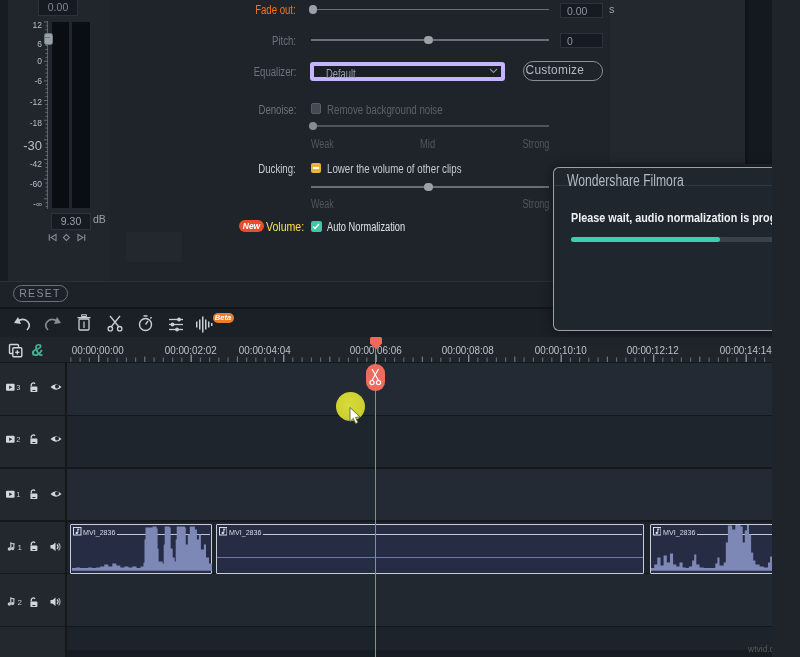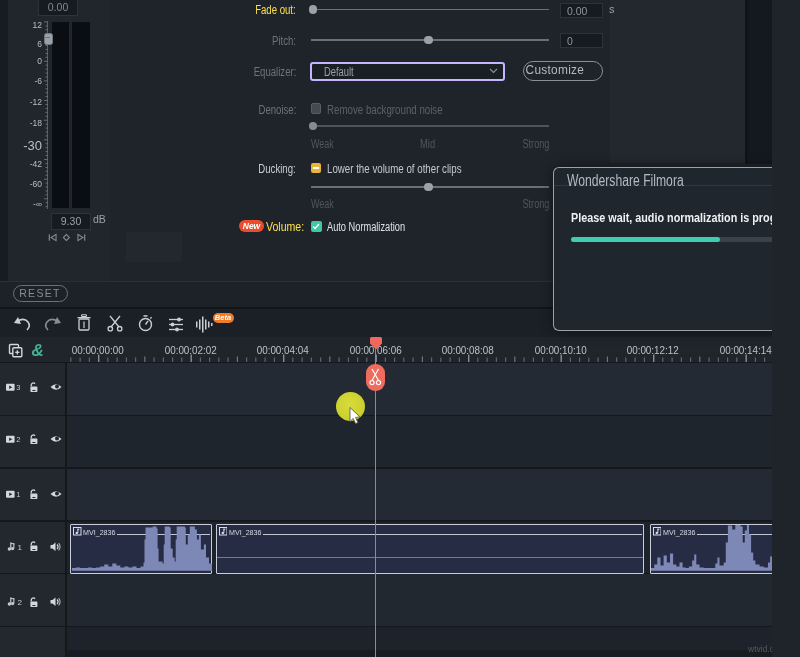--- a/index.html
+++ b/index.html
@@ -78,31 +78,31 @@
     <div style="position:absolute;left:71.5px;top:21.5px;width:18px;height:186.5px;background:#0a0d11;"></div>
     <div style="position:absolute;left:43.5px;top:32.5px;width:7px;height:10px;background:#9aa1a8;border-radius:2.5px;border:1px solid #70777e;"></div>
     <div style="position:absolute;left:44.5px;top:37px;width:5px;height:1px;background:#70777e;"></div>
     <svg style="position:absolute;left:46px;top:232px;width:42px;height:11px" viewBox="0 0 46 11">
       <rect x="3" y="2" width="1.2" height="7" fill="#8a9199"></rect>
       <polygon points="11,2 11,9 5.5,5.5" fill="none" stroke="#8a9199" stroke-width="1.1"></polygon>
       <rect x="20" y="3.2" width="4.6" height="4.6" fill="none" stroke="#8a9199" stroke-width="1.1" transform="rotate(45 22.3 5.5)"></rect>
       <polygon points="35,2 35,9 40.5,5.5" fill="none" stroke="#8a9199" stroke-width="1.1"></polygon>
       <rect x="41.8" y="2" width="1.2" height="7" fill="#8a9199"></rect>
     </svg>
-<div style="position:absolute;left:196px;top:3px;width:100px;height:13px;font-size:12px;color:#fde047;text-align:right;"><span style="display:inline-block;transform:scaleX(0.8);transform-origin:right center;white-space:nowrap">Fade out:</span></div>
+<div style="position:absolute;left:196px;top:3px;width:100px;height:13px;font-size:12px;color:#f97316;text-align:right;"><span style="display:inline-block;transform:scaleX(0.8);transform-origin:right center;white-space:nowrap">Fade out:</span></div>
     <div style="position:absolute;left:311px;top:8.8px;width:238px;height:1.4px;background:#69707a;"></div>
     <div style="position:absolute;left:308.6px;top:5.3px;width:8.4px;height:8.4px;background:#9aa1a8;border-radius:50%;"></div>
     <div style="position:absolute;left:560px;top:2.5px;width:43px;height:15px;background:#161b21;border:1px solid #2c333b;font-size:10.5px;color:#8e959d;line-height:14px;padding-left:6px;box-sizing:border-box;">0.00</div>
     <div style="position:absolute;left:609px;top:3px;width:12px;height:13px;font-size:11px;color:#9aa1a8;">s</div>
     <div style="position:absolute;left:196px;top:33.5px;width:100px;height:13px;font-size:12px;color:#6c737b;text-align:right;"><span style="display:inline-block;transform:scaleX(0.8);transform-origin:right center;white-space:nowrap">Pitch:</span></div>
     <div style="position:absolute;left:311px;top:39.3px;width:238px;height:1.4px;background:#69707a;"></div>
     <div style="position:absolute;left:424.3px;top:35.8px;width:8.4px;height:8.4px;background:#9aa1a8;border-radius:50%;"></div>
     <div style="position:absolute;left:560px;top:32.5px;width:43px;height:15px;background:#161b21;border:1px solid #2c333b;font-size:10.5px;color:#8e959d;line-height:14px;padding-left:6px;box-sizing:border-box;">0</div>
     <div style="position:absolute;left:196px;top:64.5px;width:100px;height:13px;font-size:12px;color:#6c737b;text-align:right;"><span style="display:inline-block;transform:scaleX(0.8);transform-origin:right center;white-space:nowrap">Equalizer:</span></div>
-    <div style="position:absolute;left:309.5px;top:61.5px;width:195px;height:19px;background:#1a1f25;border:2px solid #c4b5fd;border-radius:3px;box-sizing:border-box;font-size:12px;color:#9aa1a8;line-height:17px;padding-left:12px;"><span style="display:inline-block;transform:scaleX(0.78);transform-origin:left center;white-space:nowrap">Default</span></div>
+    <div style="position:absolute;left:309.5px;top:61.5px;width:195px;height:19px;background:#1a1f25;border:4px solid #c4b5fd;border-radius:3px;box-sizing:border-box;font-size:12px;color:#9aa1a8;line-height:17px;padding-left:12px;"><span style="display:inline-block;transform:scaleX(0.78);transform-origin:left center;white-space:nowrap">Default</span></div>
     <svg style="position:absolute;left:489px;top:68px;width:9px;height:6px" viewBox="0 0 9 6">
       <polyline points="1,1 4.5,4.5 8,1" fill="none" stroke="#8a9199" stroke-width="1.1"></polyline>
     </svg>
     <div style="position:absolute;left:522.5px;top:60.5px;width:80.5px;height:20px;border:1.5px solid #878f98;border-radius:10px;box-sizing:border-box;font-size:12.5px;color:#b3bac2;line-height:17px;letter-spacing:0.3px;"><span style="display:inline-block;transform:scaleX(0.95);transform-origin:center center;white-space:nowrap">Customize</span></div>
     <div style="position:absolute;left:196px;top:102.5px;width:100px;height:13px;font-size:12px;color:#6c737b;text-align:right;"><span style="display:inline-block;transform:scaleX(0.8);transform-origin:right center;white-space:nowrap">Denoise:</span></div>
     <div style="position:absolute;left:310.5px;top:103px;width:10.5px;height:10.5px;background:#424a54;border:1px solid #565e68;border-radius:2px;box-sizing:border-box;"></div>
     <div style="position:absolute;left:327px;top:102.5px;width:180px;height:13px;font-size:12px;color:#59616b;"><span style="display:inline-block;transform:scaleX(0.81);transform-origin:left center;white-space:nowrap">Remove background noise</span></div>
     <div style="position:absolute;left:311px;top:125.3px;width:238px;height:1.4px;background:#4d545e;"></div>
     <div style="position:absolute;left:309.1px;top:121.8px;width:8.4px;height:8.4px;background:#848c94;border-radius:50%;"></div>
     <div style="position:absolute;left:311px;top:137px;width:60px;height:13px;font-size:12px;color:#4e565f;"><span style="display:inline-block;transform:scaleX(0.75);transform-origin:left center;white-space:nowrap">Weak</span></div>
@@ -244,21 +244,21 @@
       <rect x="670.2" y="20.5" width="1.2" height="4.4" fill="#5f656d"></rect>
       <rect x="679.5" y="17.5" width="1.4" height="8" fill="#8a9097"></rect>
       <rect x="688.8" y="20.5" width="1.2" height="4.4" fill="#5f656d"></rect>
       <rect x="698.0" y="20.5" width="1.2" height="4.4" fill="#5f656d"></rect>
       <rect x="707.2" y="20.5" width="1.2" height="4.4" fill="#5f656d"></rect>
       <rect x="716.5" y="20.5" width="1.2" height="4.4" fill="#5f656d"></rect>
       <rect x="725.8" y="19.5" width="1.2" height="6" fill="#70767e"></rect>
     </svg>
 <div style="position:absolute;left:52.0px;top:344px;width:92px;height:12px;text-align:center;font-size:10.5px;color:#bcc2c9;"><span style="display:inline-block;transform:scaleX(0.94);transform-origin:center center;white-space:nowrap">00:00:00:00</span></div>
     <div style="position:absolute;left:144.5px;top:344px;width:92px;height:12px;text-align:center;font-size:10.5px;color:#bcc2c9;"><span style="display:inline-block;transform:scaleX(0.94);transform-origin:center center;white-space:nowrap">00:00:02:02</span></div>
-    <div style="position:absolute;left:237.0px;top:344px;width:92px;height:12px;text-align:center;font-size:10.5px;color:#bcc2c9;"><span style="display:inline-block;transform:scaleX(0.94);transform-origin:center center;white-space:nowrap">00:00:04:04</span></div>
+    <div style="position:absolute;left:237.0px;top:344px;width:92px;height:12px;font-size:10.5px;color:#bcc2c9;"><span style="display:inline-block;transform:scaleX(0.94);transform-origin:center center;white-space:nowrap">00:00:04:04</span></div>
     <div style="position:absolute;left:329.5px;top:344px;width:92px;height:12px;text-align:center;font-size:10.5px;color:#bcc2c9;"><span style="display:inline-block;transform:scaleX(0.94);transform-origin:center center;white-space:nowrap">00:00:06:06</span></div>
     <div style="position:absolute;left:422.0px;top:344px;width:92px;height:12px;text-align:center;font-size:10.5px;color:#bcc2c9;"><span style="display:inline-block;transform:scaleX(0.94);transform-origin:center center;white-space:nowrap">00:00:08:08</span></div>
     <div style="position:absolute;left:514.5px;top:344px;width:92px;height:12px;text-align:center;font-size:10.5px;color:#bcc2c9;"><span style="display:inline-block;transform:scaleX(0.94);transform-origin:center center;white-space:nowrap">00:00:10:10</span></div>
     <div style="position:absolute;left:607.0px;top:344px;width:92px;height:12px;text-align:center;font-size:10.5px;color:#bcc2c9;"><span style="display:inline-block;transform:scaleX(0.94);transform-origin:center center;white-space:nowrap">00:00:12:12</span></div>
     <div style="position:absolute;left:699.5px;top:344px;width:92px;height:12px;text-align:center;font-size:10.5px;color:#bcc2c9;"><span style="display:inline-block;transform:scaleX(0.94);transform-origin:center center;white-space:nowrap">00:00:14:14</span></div>
 <svg style="position:absolute;left:8px;top:343px;width:40px;height:16px" viewBox="0 0 40 16">
       <rect x="1.5" y="1.5" width="9" height="9" rx="1" fill="none" stroke="#d3d7db" stroke-width="1.4"></rect>
       <rect x="4.8" y="4.8" width="9" height="9" rx="1" fill="#20252c" stroke="#d3d7db" stroke-width="1.4"></rect>
       <line x1="9.3" y1="7.2" x2="9.3" y2="11.4" stroke="#d3d7db" stroke-width="1.3"></line>
       <line x1="7.2" y1="9.3" x2="11.4" y2="9.3" stroke="#d3d7db" stroke-width="1.3"></line>

